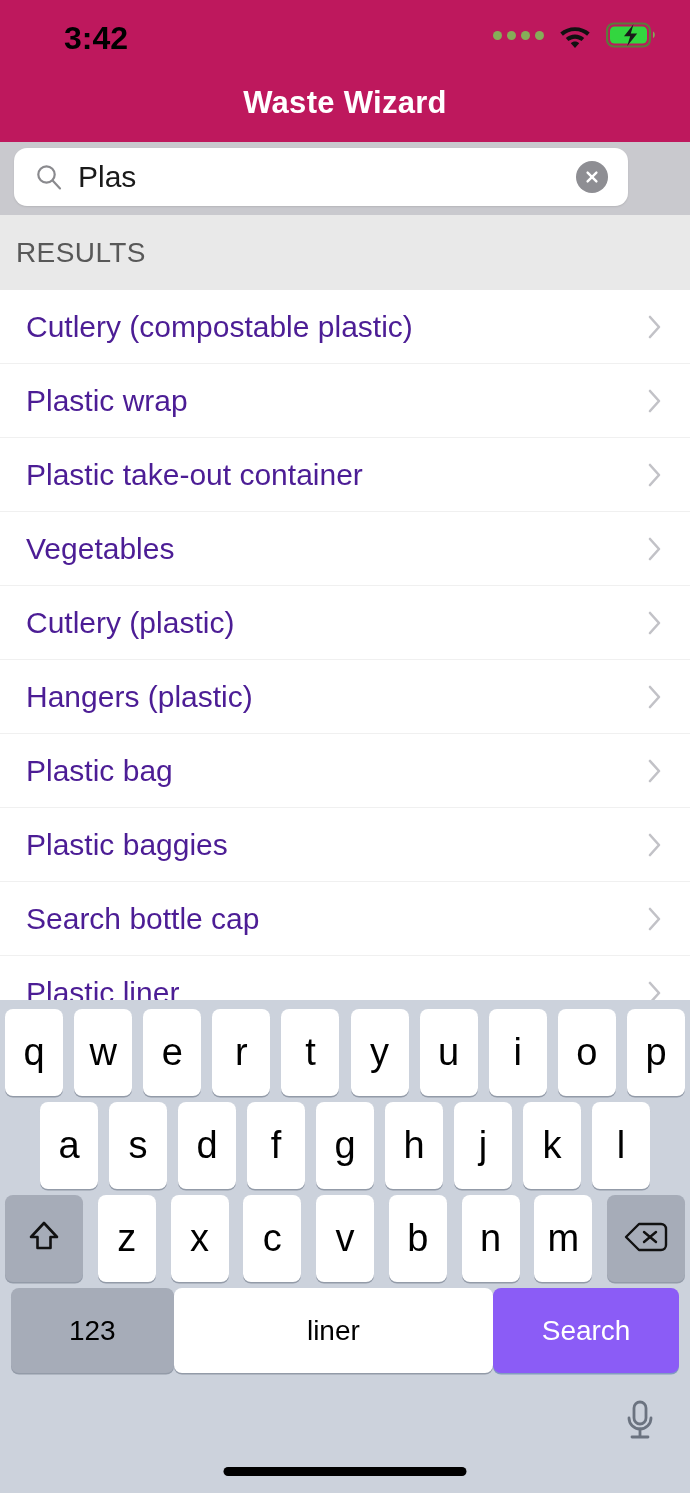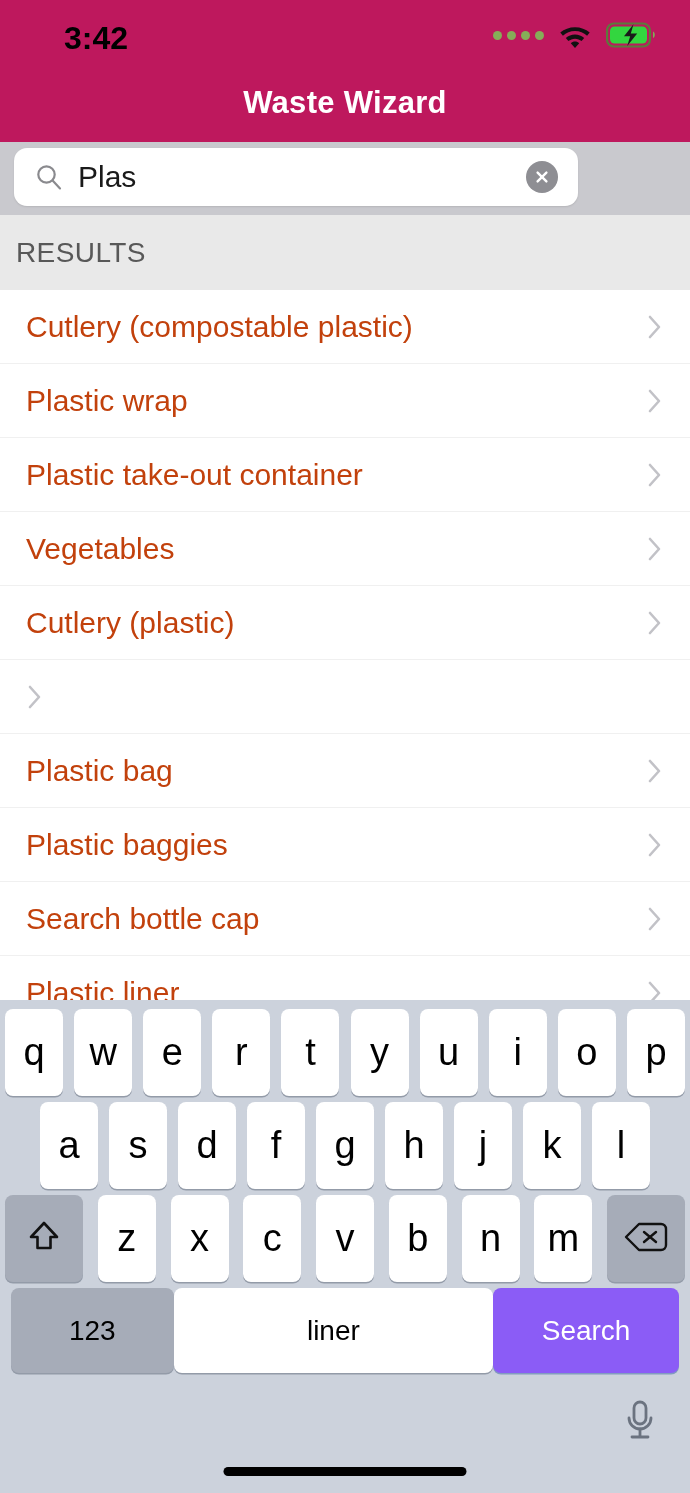--- a/index.html
+++ b/index.html
@@ -48,21 +48,21 @@
     letter-spacing:0.3px;
   }
 
   
   #searchband {
     position:absolute; left:0; top:142px; width:690px; height:73px;
     background:#c9c9ce;
   }
   #searchfield {
     position:absolute; left:14px; top:148px;
-    width:564px; height:58px;
+    width:614px; height:58px;
     background:#ffffff; border-radius:13px;
     display:flex; align-items:center;
     box-shadow:0 1px 2px rgba(0,0,0,0.10);
   }
   #search-icon { margin-left:20px; flex:0 0 auto; display:block; }
   #search-value {
     margin-left:14px;
     font-size:30px; color:#1a1a1a;
     flex:1 1 auto;
     white-space:nowrap; overflow:hidden;
@@ -97,21 +97,21 @@
     position:relative;
     height:74px;
     display:flex; align-items:center;
     padding-left:26px; padding-right:26px;
     border-bottom:1px solid #f0f0f0;
     background:#ffffff;
     cursor:pointer;
   }
   .row-label {
     flex:1 1 auto;
-    font-size:30px; color:#c2410c;
+    font-size:30px; color:#4c1d95;
     white-space:nowrap; overflow:hidden;
   }
   .chev { flex:0 0 auto; display:block; }
 
   
   #keyboard {
     position:absolute; left:0; top:1000px; width:690px; height:493px;
     background:#ccd2dc;
   }
   .kbrow {
@@ -272,20 +272,21 @@
     <div class="row">
       <span class="row-label">Cutlery (plastic)</span>
       <span>
         <svg class="chev" width="18" height="30" viewBox="0 0 18 30">
             <polyline points="4,5 13,15 4,25" fill="none" stroke="#c2c2c7" stroke-width="2.6" stroke-linecap="round" stroke-linejoin="round"></polyline>
           </svg>
       </span>
     </div>
 
     <div class="row">
+      <span class="row-label">Hangers (plastic)</span>
       <span>
         <svg class="chev" width="18" height="30" viewBox="0 0 18 30">
             <polyline points="4,5 13,15 4,25" fill="none" stroke="#c2c2c7" stroke-width="2.6" stroke-linecap="round" stroke-linejoin="round"></polyline>
           </svg>
       </span>
     </div>
 
     <div class="row">
       <span class="row-label">Plastic bag</span>
       <span>

